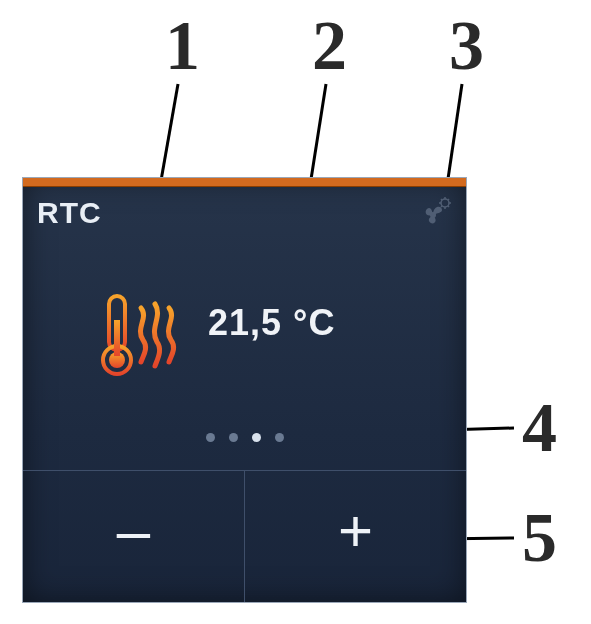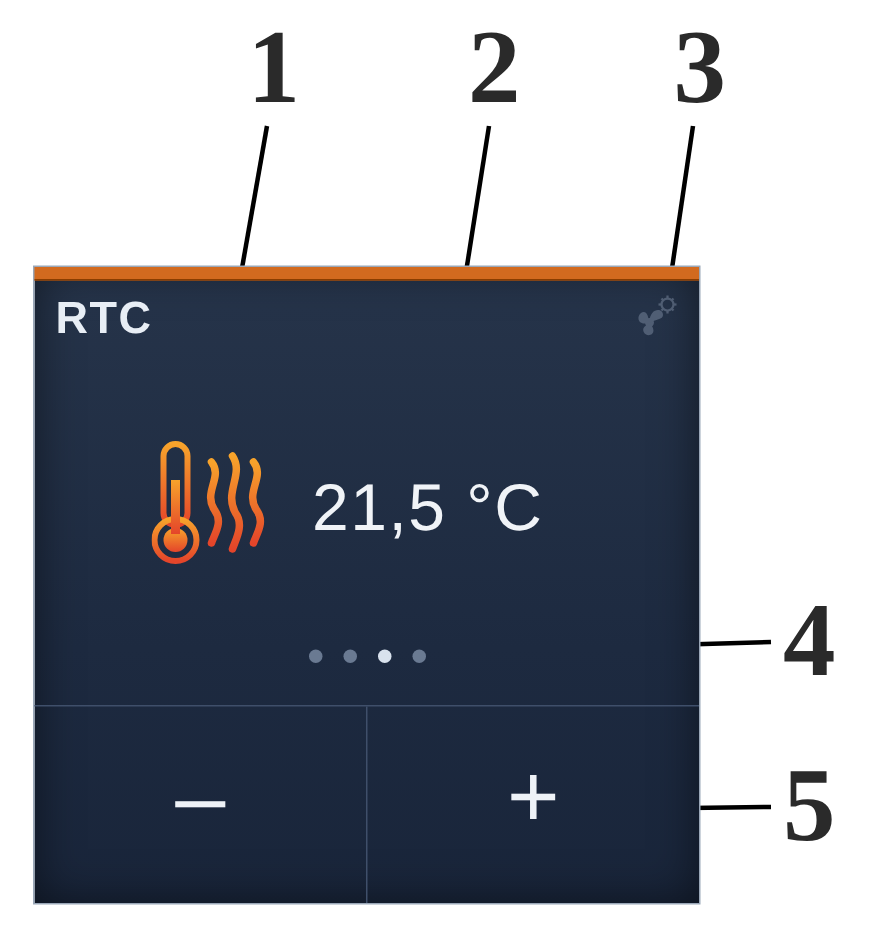--- a/index.html
+++ b/index.html
@@ -57,24 +57,24 @@
   .therm-icon {
     position: absolute;
     left: 78px;
     top: 112px;
     width: 76px;
     height: 90px;
   }
   .temp-value {
     position: absolute;
     left: 185px;
-    top: 136px;
+    top: 124px;
     color: #f0f3f7;
-    font-size: 44px;
-    font-weight: 400;
+    font-size: 36px;
+    font-weight: 700;
     letter-spacing: 1px;
   }
   .pager {
     position: absolute;
     left: 0;
     right: 0;
     top: 255px;
     display: flex;
     justify-content: center;
     gap: 14px;

